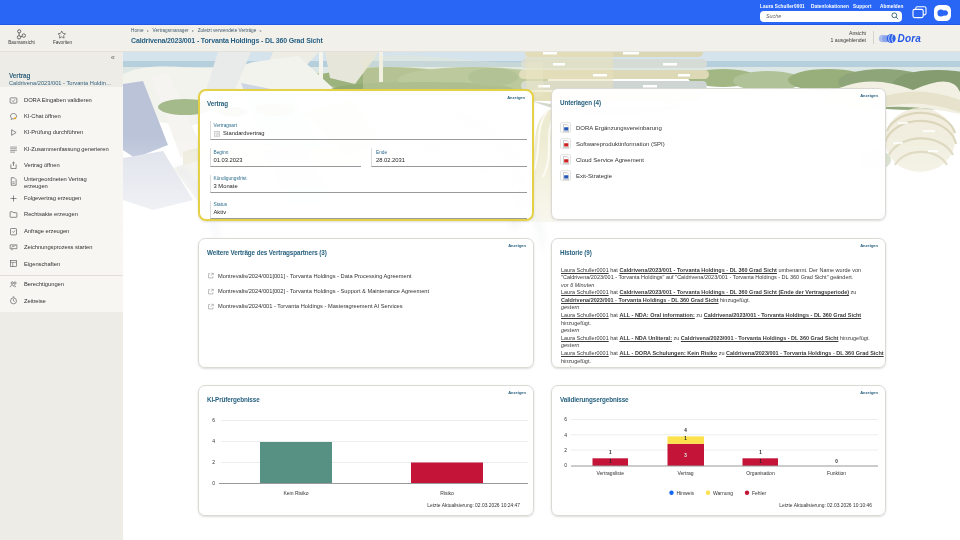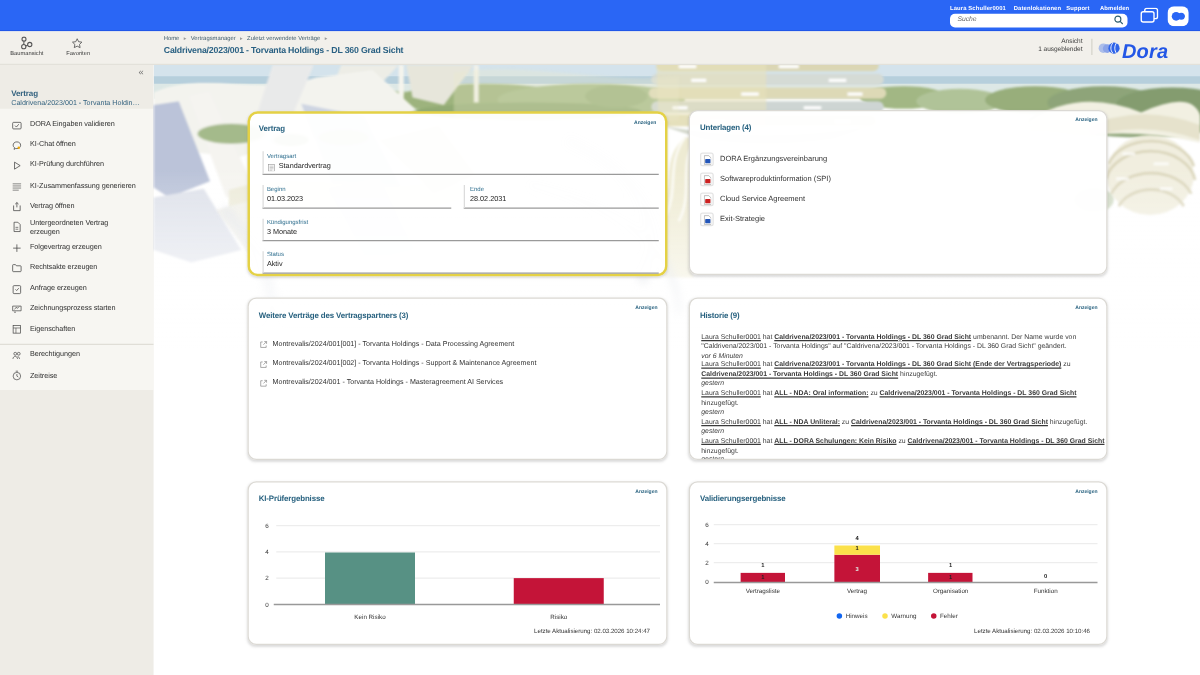--- a/index.html
+++ b/index.html
@@ -107,21 +107,21 @@
   <div class="crumb">Home <b>▸</b> Vertragsmanager <b>▸</b> Zuletzt verwendete Verträge <b>▸</b></div>
   <div id="pagetitle">Caldrivena/2023/001 - Torvanta Holdings - DL 360 Grad Sicht</div>
   <div id="ansicht">Ansicht<br>1 ausgeblendet</div>
   <div id="tbsep"></div>
   <svg class="abs" style="left:878px; top:33px;" width="19" height="11" viewBox="0 0 19 11">
     <circle cx="4.7" cy="5.5" r="3.8" fill="#abbdea"></circle>
     <circle cx="7.8" cy="5.8" r="3.5" fill="#8aa3e8"></circle>
     <circle cx="13.2" cy="5.5" r="4.5" fill="#2e63e8"></circle>
     <path d="M12.2 1.5 C10.2 3.5 10.2 7.5 12.2 9.4 M15.2 1.3 C13.4 3.7 13.4 7.5 15.2 9.7" fill="none" stroke="#fff" stroke-width="0.75"></path>
   </svg>
-  <div class="abs" style="left:897.5px; top:33.3px; font-size:16px; font-weight:bold; font-style:italic; color:#2457e6; letter-spacing:0.2px;">Dora</div>
+  <div class="abs" style="left:897.5px; top:33.3px; font-size:10px; font-weight:bold; font-style:italic; color:#2457e6; letter-spacing:0.2px;">Dora</div>
 
   <div id="sidebar">
     <div id="sbmenu"></div>
     <div id="sbhead">
       <div id="collapse">«</div>
       <div class="t1">Vertrag</div>
       <div class="t2">Caldrivena/2023/001 - Torvanta Holdin…</div>
     </div>
     <div id="sbsep"></div>
 

